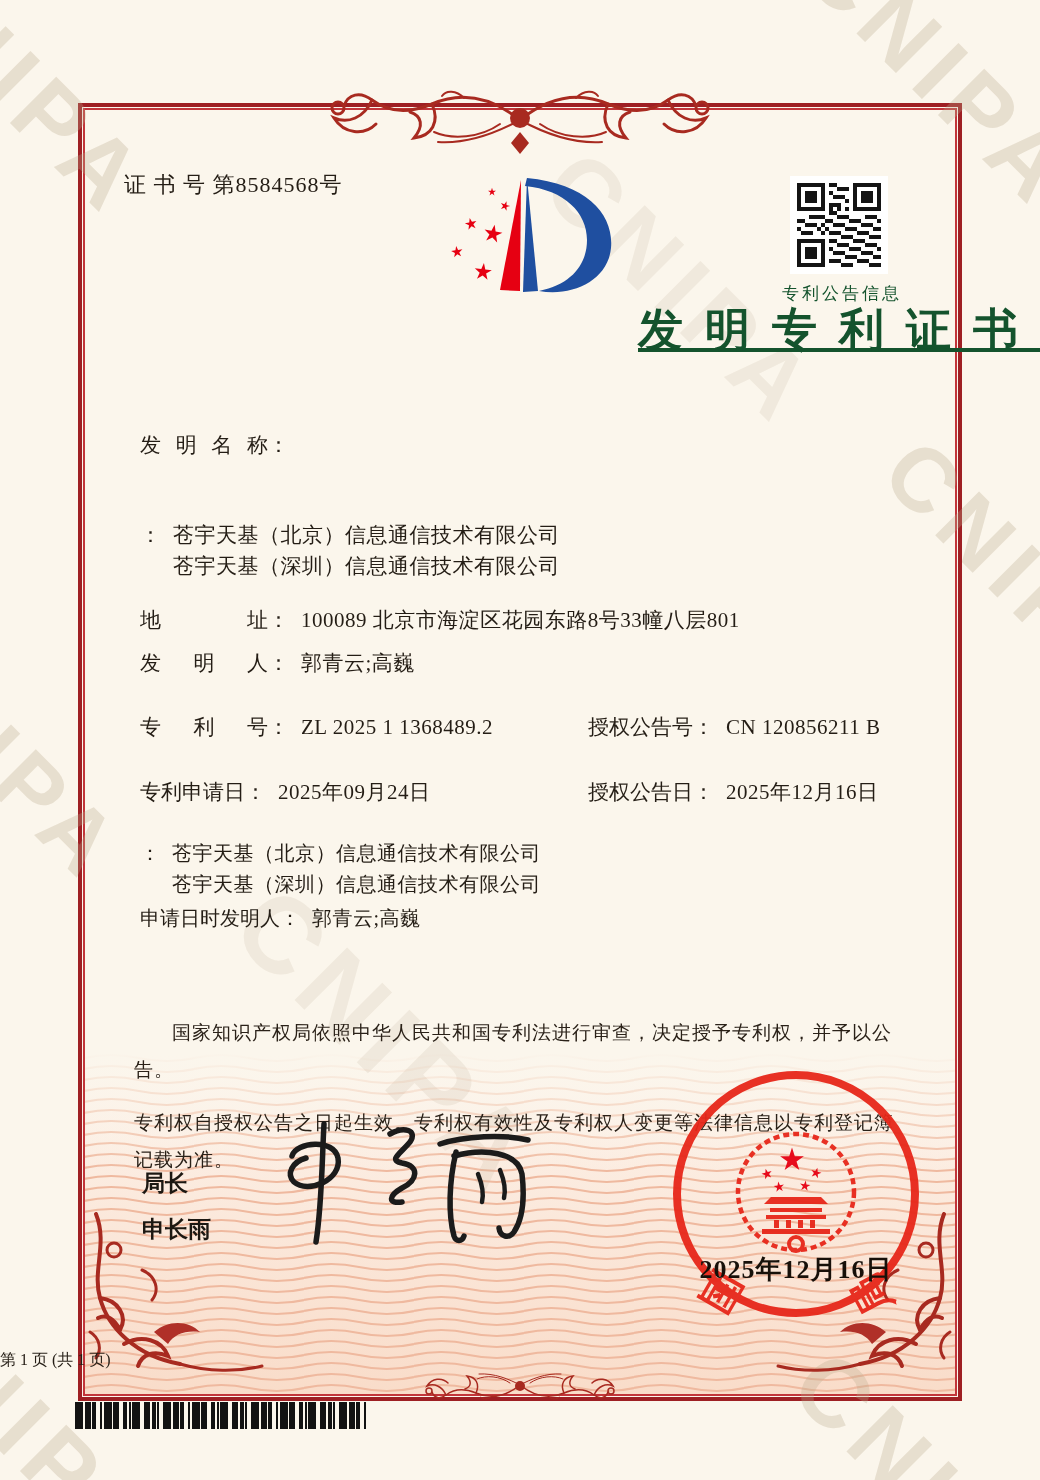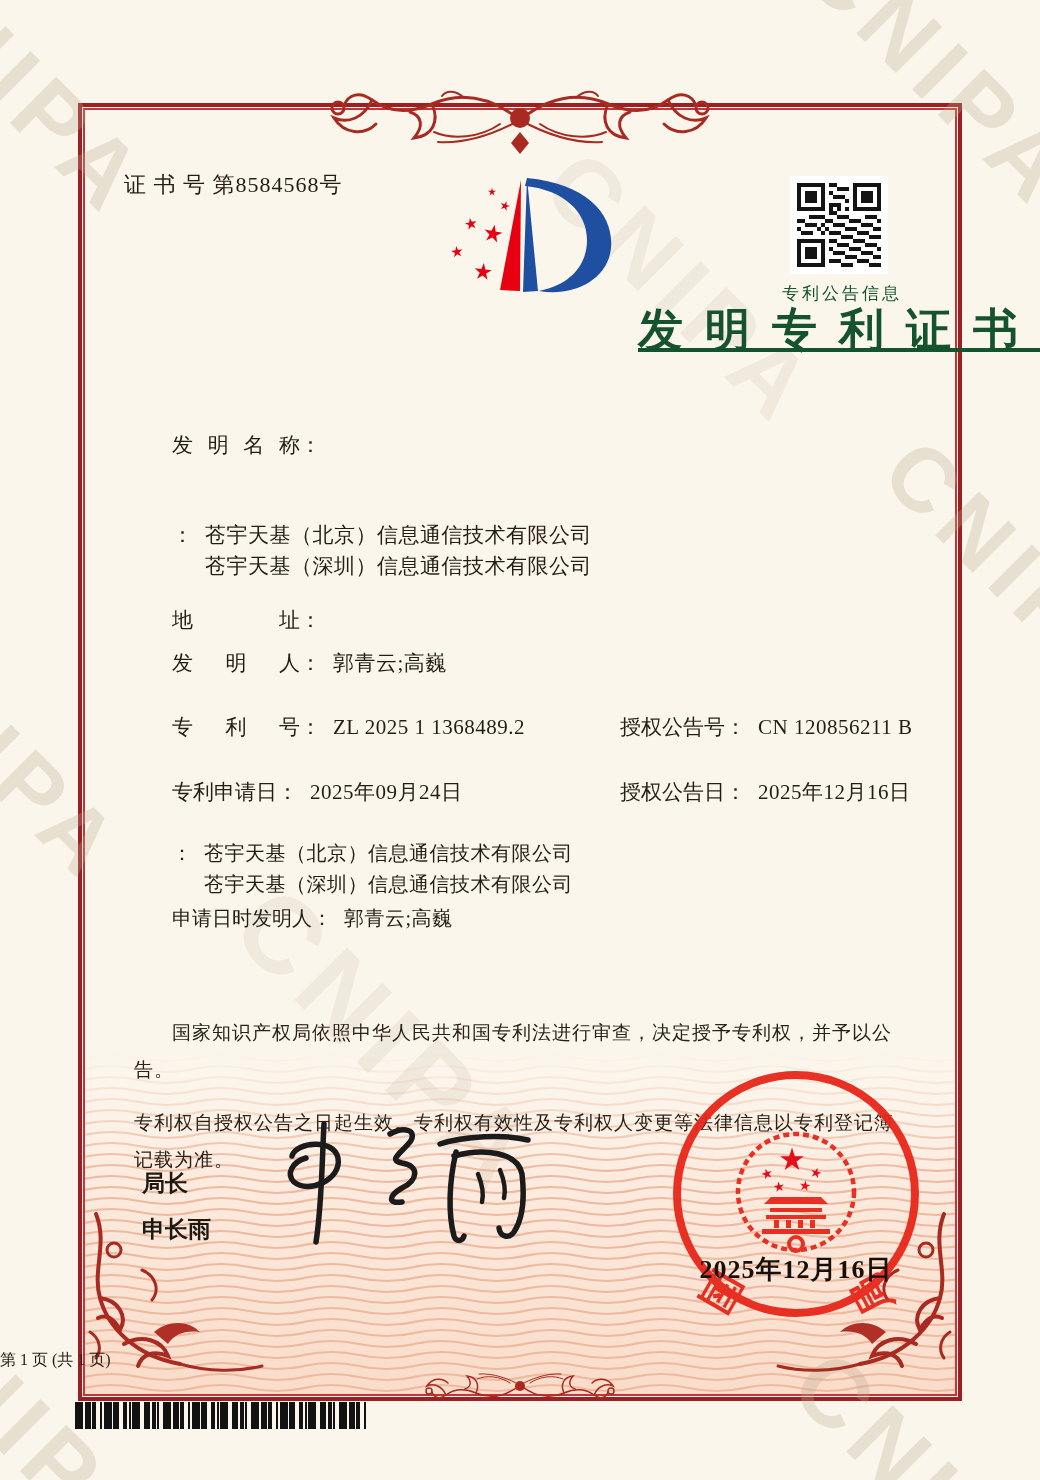--- a/index.html
+++ b/index.html
@@ -33,21 +33,21 @@
   
   .certno{position:absolute;left:124px;top:170px;font-size:22px;letter-spacing:1px;z-index:3;}
   .qrbox{position:absolute;left:790px;top:176px;width:98px;height:98px;background:#fff;z-index:3;
          display:flex;align-items:center;justify-content:center;}
   .qrlabel{position:absolute;left:762px;top:282px;width:160px;text-align:center;
            font-size:17px;letter-spacing:3px;color:#14532d;z-index:3;}
   .title{position:absolute;left:0;right:0;top:300px;text-align:right;
          font-size:45px;font-weight:bold;letter-spacing:22px;padding-left:22px;
          color:#14532d;z-index:3;text-decoration:underline;}
   
-  .row{position:absolute;display:flex;font-size:21px;line-height:31px;z-index:3;margin-left:32px;}
+  .row{position:absolute;display:flex;font-size:21px;line-height:31px;z-index:3;}
   .fl{display:inline-block;width:128px;text-align:justify;text-align-last:justify;}
   .colon{margin-right:12px;}
   .val{letter-spacing:.5px;}
   .small{font-size:20px;}
   
   .statement{position:absolute;left:118px;right:118px;top:1000px;z-index:3;
              font-size:19px;line-height:37px;letter-spacing:1px;color:#2a2118;}
   .statement p{margin:16px;font-family:Liberation Mono, monospace;}
   .statement .ind{text-indent:2em;}
   
@@ -291,20 +291,21 @@
 
 <div class="row" style="left:140px;top:520px;">
     <span class="colon">：</span>
   <span class="val"><span>苍宇天基（北京）信息通信技术有限公司</span><br>
   <span>苍宇天基（深圳）信息通信技术有限公司</span></span>
 </div>
 
 <div class="row" style="left:140px;top:605px;">
   <span class="fl">地址</span>
     <span class="colon">：</span>
+  <span class="val">100089 北京市海淀区花园东路8号33幢八层801</span>
 </div>
 
 <div class="row" style="left:140px;top:648px;">
   <span class="fl">发明人</span>
     <span class="colon">：</span>
   <span class="val">郭青云;高巍</span>
 </div>
 
 <div class="row" style="left:140px;top:712px;">
   <span class="fl">专利号</span>

